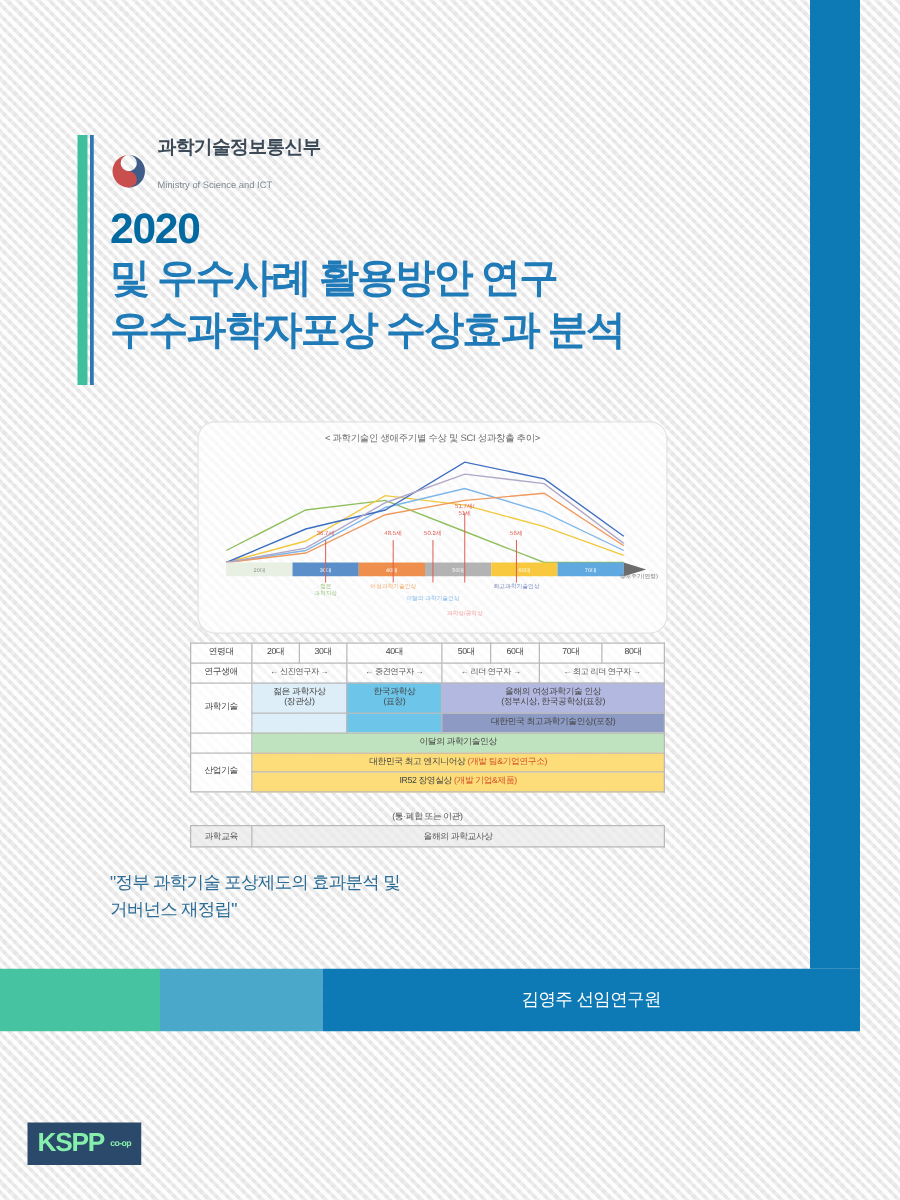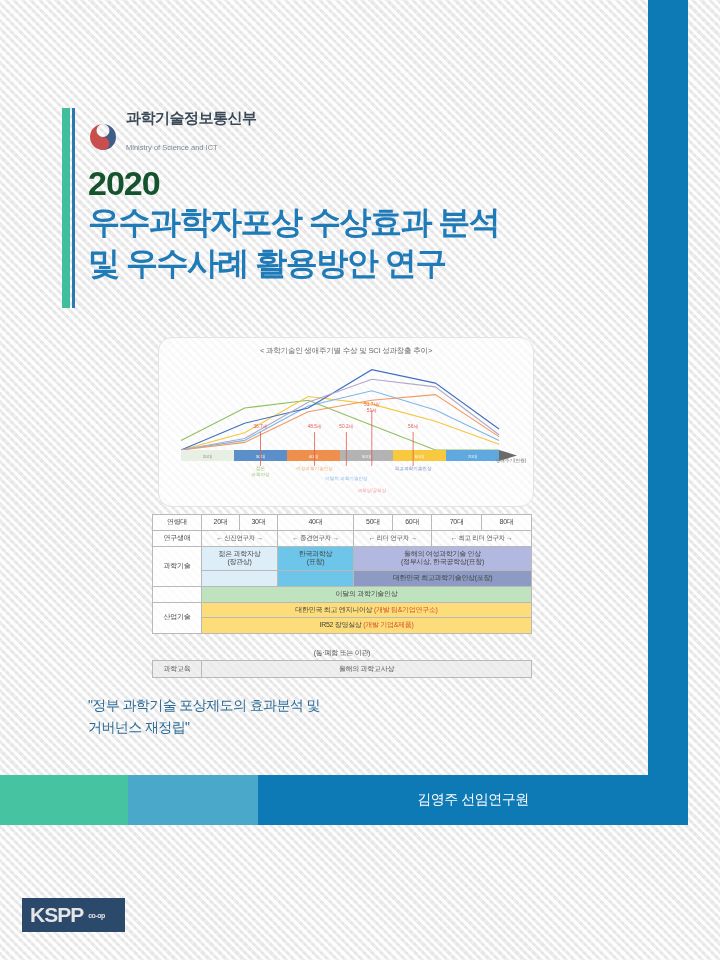--- a/index.html
+++ b/index.html
@@ -33,21 +33,21 @@
   
   .ministry{position:absolute;left:88px;top:110px;display:flex;align-items:flex-end;gap:8px;}
   .taegeuk{width:30px;height:30px;flex:0 0 30px;}
   .ministry-txt{line-height:1.05;}
   .ministry-ko{font-size:15px;font-weight:bold;color:#3c4a58;letter-spacing:-0.5px;}
   .ministry-en{font-size:7.5px;color:#7d8791;letter-spacing:0px;margin-top:18px;}
 
   
   .title-block{position:absolute;left:88px;top:166px;width:560px;}
   .title-year{
-    font-size:34px;font-weight:bold;color:#14532d;letter-spacing:-1px;line-height:1.05;
+    font-size:34px;font-weight:bold;color:#0369a1;letter-spacing:-1px;line-height:1.05;
   }
   .title-line{
     font-size:32px;font-weight:bold;color:#1f7ab8;letter-spacing:-1.5px;line-height:1.28;
     white-space:nowrap;
   }
 
   
   .figure-card{
     position:absolute;left:158px;top:337px;width:374px;height:168px;
     background:rgba(255,255,255,.72);
@@ -99,22 +99,22 @@
   .band-c{position:absolute;left:258px;top:0;width:430px;height:50px;background:#0E7AB5;}
   .author{
     position:absolute;left:258px;top:0;width:430px;height:50px;
     display:flex;align-items:center;justify-content:center;
     color:#ffffff;font-size:14px;letter-spacing:-0.5px;
   }
 
   
   .footer{position:absolute;left:22px;top:898px;display:flex;align-items:center;gap:6px;}
   .kspp-badge{
-    background:#2b4a6b;color:#e5e5e5;font-weight:bold;font-size:21px;letter-spacing:-1px;
-    padding:5px 20px 5px 8px;display:flex;align-items:center;gap:5px;
+    background:#2b4a6b;color:#86efac;font-weight:bold;font-size:21px;letter-spacing:-1px;
+    padding:5px 8px 5px 8px;display:flex;align-items:center;gap:5px;
   }
   .kspp-coop{font-size:7px;font-weight:bold;letter-spacing:-0.5px;}
   .kspp-txt{line-height:1.1;}
   .kspp-ko{font-size:12.5px;font-weight:bold;color:#2b4a6b;letter-spacing:-0.8px;}
   .kspp-en{font-size:7.5px;color:#2b4a6b;letter-spacing:-0.2px;margin-top:1px;}
 </style>
 </head>
 <body>
 
 <div class="page-bg"></div>
@@ -135,22 +135,22 @@
       <circle cx="30" cy="30" r="25" fill="none" stroke="#ffffff" stroke-width="0"></circle>
     </svg>
     <div class="ministry-txt">
       <div class="ministry-ko">과학기술정보통신부</div>
       <div class="ministry-en">Ministry of Science and ICT</div>
     </div>
   </div>
 
   <div class="title-block">
     <div class="title-year">2020</div>
+    <div class="title-line">및 우수사례 활용방안 연구</div>
     <div class="title-line">우수과학자포상 수상효과 분석</div>
-    <div class="title-line">및 우수사례 활용방안 연구</div>
   </div>
 
   <div class="figure-card">
     <div class="fig-title">&lt; 과학기술인 생애주기별 수상 및 SCI 성과창출 추이&gt;</div>
     <svg class="fig-svg" width="374" height="168" viewBox="0 0 374 168">
       <g id="chart-lines">
           <polyline points="22.0,102.4 85.6,70.0 149.2,62.3 212.8,87.2 276.4,112.0 340.0,112.0" fill="none" stroke="#8fbf5e" stroke-width="1.1"></polyline>
           <polyline points="22.0,112.0 85.6,94.8 149.2,58.5 212.8,66.1 276.4,83.3 340.0,106.3" fill="none" stroke="#f2c83c" stroke-width="1.1"></polyline>
           <polyline points="22.0,112.0 85.6,102.4 149.2,68.0 212.8,52.8 276.4,71.9 340.0,102.4" fill="none" stroke="#7fb6e8" stroke-width="1.1"></polyline>
           <polyline points="22.0,112.0 85.6,85.2 149.2,70.0 212.8,31.7 276.4,45.1 340.0,91.0" fill="none" stroke="#3f6fc0" stroke-width="1.1"></polyline>

